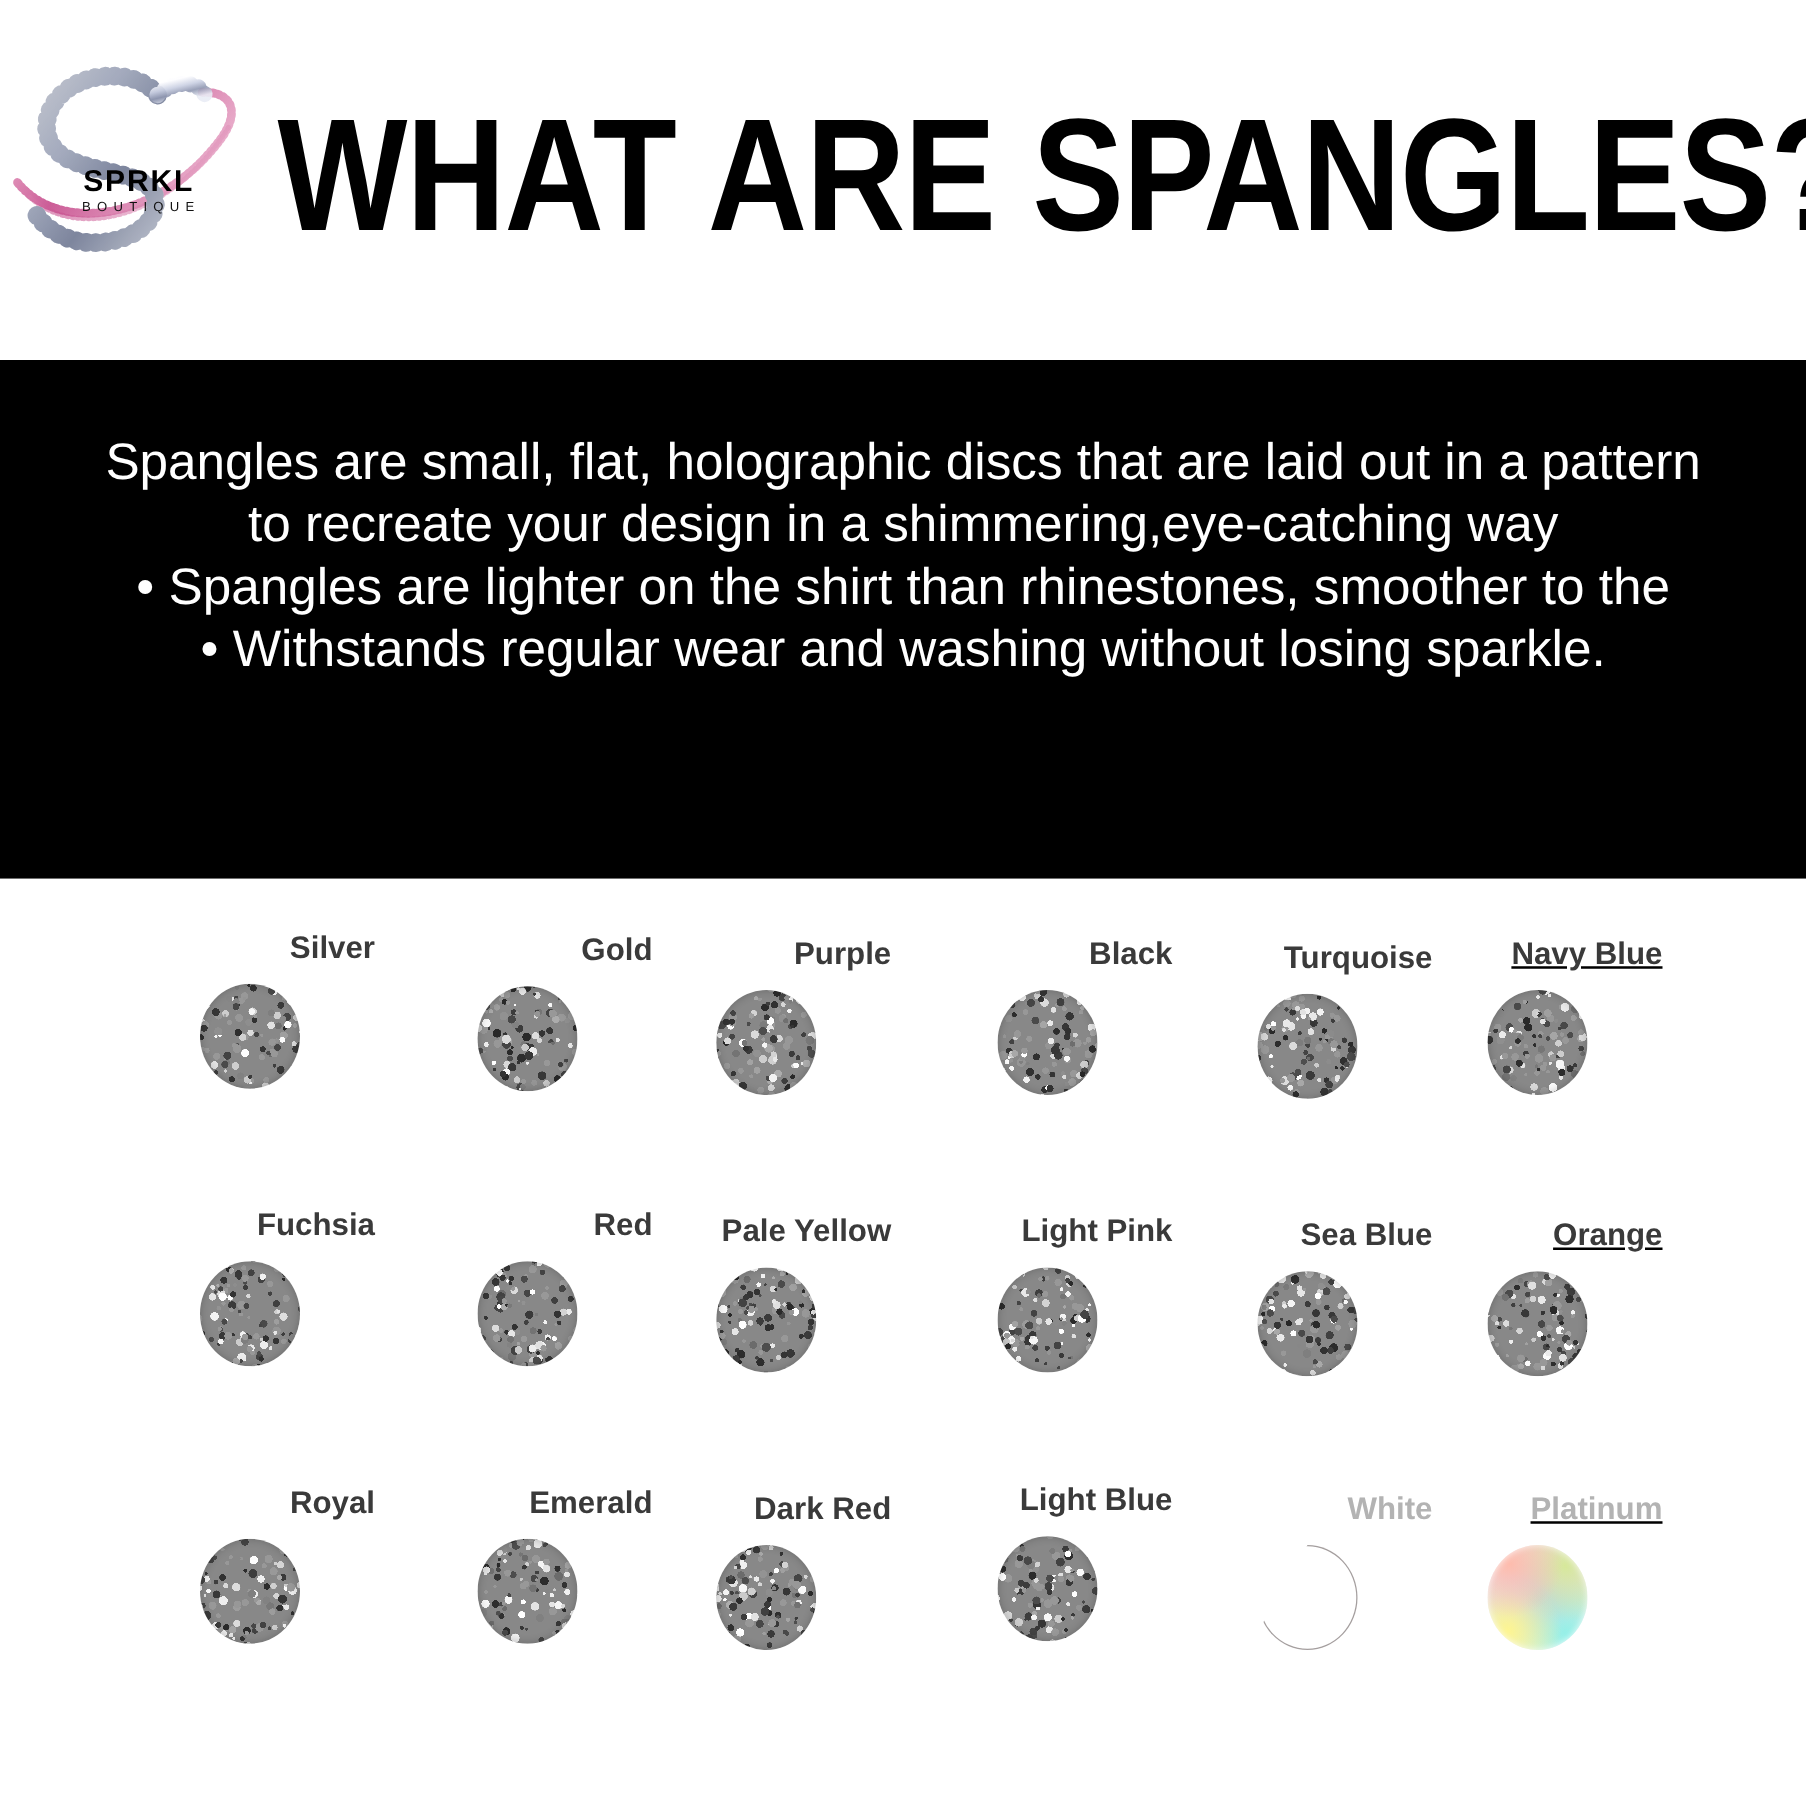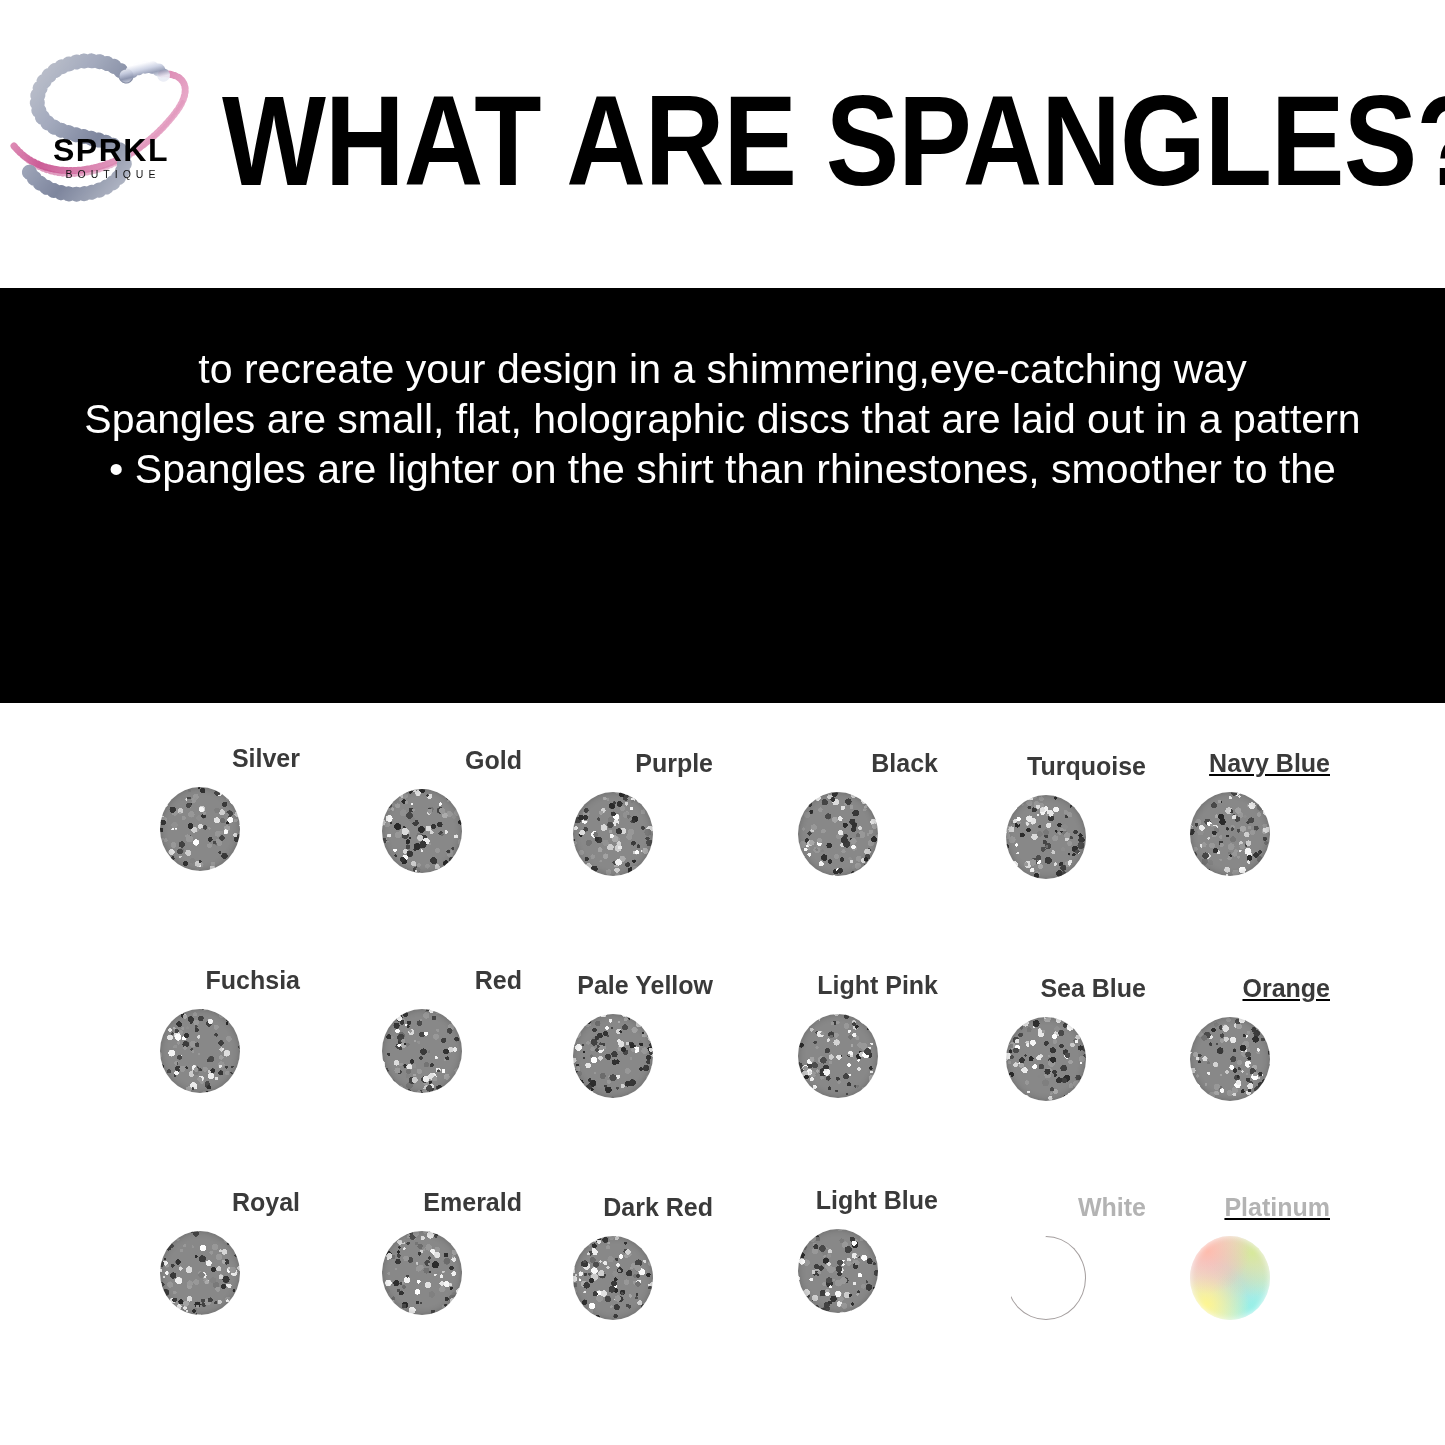--- a/index.html
+++ b/index.html
@@ -41,21 +41,21 @@
     position: absolute;
     left: 38px;
     top: 96px;
     width: 130px;
     text-align: center;
     line-height: 1;
   }
   #logo-sprkl {
     font-family: "Liberation Sans", sans-serif;
     font-weight: bold;
-    font-size: 32px;
+    font-size: 24px;
     letter-spacing: 1.5px;
     color: #000000;
     display: block;
   }
   #logo-boutique {
     font-family: "Liberation Sans", sans-serif;
     font-weight: normal;
     font-size: 10.5px;
     letter-spacing: 5px;
     color: #111111;
@@ -221,23 +221,24 @@
         <span id="logo-sprkl">SPRKL</span>
         <span id="logo-boutique">BOUTIQUE</span>
       </div>
     </div>
 
     <div id="title">WHAT ARE SPANGLES?</div>
   </div>
 
   <div id="band">
     <div id="band-text">
+      <span class="ln">Spangles are small, flat, holographic discs that are laid out in a pattern</span>
       <span class="ln">to recreate your design in a shimmering,eye-catching way</span>
-      <span class="ln">Spangles are small, flat, holographic discs that are laid out in a pattern</span>
       <span class="ln">• Spangles are lighter on the shirt than rhinestones, smoother to the</span>
+      <span class="ln">• Withstands regular wear and washing without losing sparkle.</span>
     </div>
   </div>
 
   <div id="grid">
 
     <div class="swatch-row row-1">
 
       <div class="swatch-cell col-0">
         <div class="swatch-label">Silver</div>
         <div class="swatch-disc-wrap">

